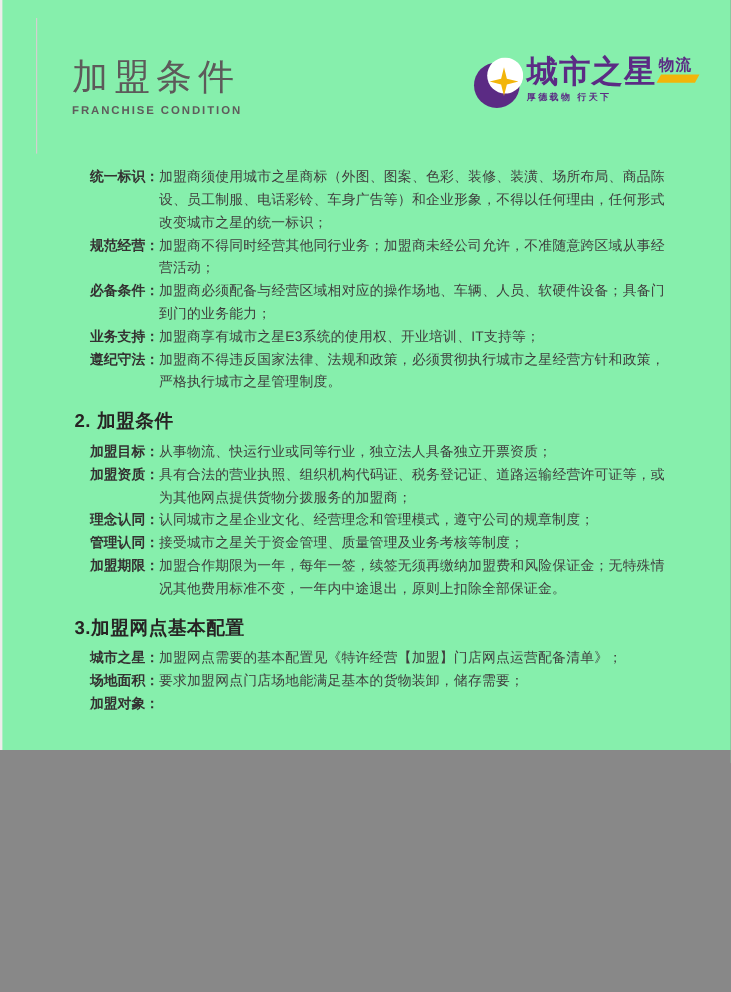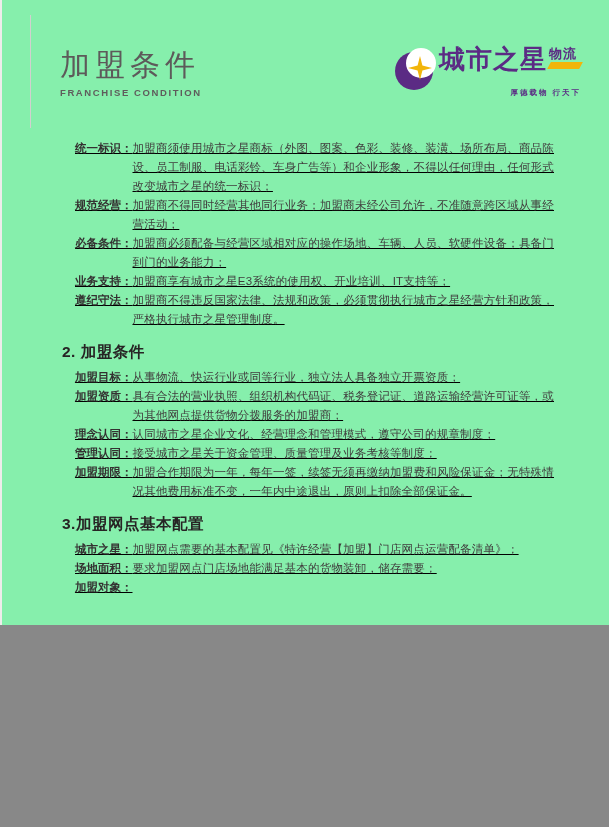--- a/index.html
+++ b/index.html
@@ -26,30 +26,30 @@
 
   
   .logo{position:absolute;right:28px;top:46px;display:flex;align-items:flex-start;}
   .logo svg{display:block;margin-top:2px;}
   .logo-text{margin-left:3px;}
   .logo-row{display:flex;align-items:flex-start;}
   .brand{font-size:26px;line-height:26px;font-weight:bold;color:#5b2b84;letter-spacing:1px;}
   .suffix-wrap{display:flex;flex-direction:column;margin-left:2px;margin-top:1px;}
   .suffix{font-size:13px;line-height:13px;font-weight:bold;color:#5b2b84;letter-spacing:1px;}
   .suffix-bar{width:32px;height:7px;background:#f2b50a;transform:skewX(-28deg);margin-top:2px;}
-  .tagline{margin-top:16px;font-size:7.5px;color:#5b2b84;letter-spacing:2px;text-align:right;font-weight:bold;}
+  .tagline{margin-top:4px;font-size:7.5px;color:#5b2b84;letter-spacing:2px;text-align:left;font-weight:bold;}
 
   
   .content{position:absolute;left:62px;top:139px;width:492px;}
   .doc-section + .doc-section{margin-top:13px;}
   .section-heading{
     font-size:15.5px;line-height:20px;font-weight:bold;
     color:#272424;margin:0 0 6px 0;letter-spacing:0.5px;
   }
-  .items{padding-left:13px;text-decoration:underline;}
+  .items{padding-left:13px;}
   .item{display:flex;font-size:11.5px;line-height:19px;color:#403d3d;}
   .item .label{font-weight:bold;color:#343131;white-space:nowrap;flex:0 0 auto;}
   .item .colon{font-weight:bold;color:#343131;flex:0 0 auto;}
   .item .text{flex:1;text-align:justify;letter-spacing:0.2px;}
 
   .page-number{
     position:absolute;left:555px;top:779px;
     font-size:11.5px;font-weight:bold;color:#6a3f8a;letter-spacing:0.5px;
   }
 </style>

